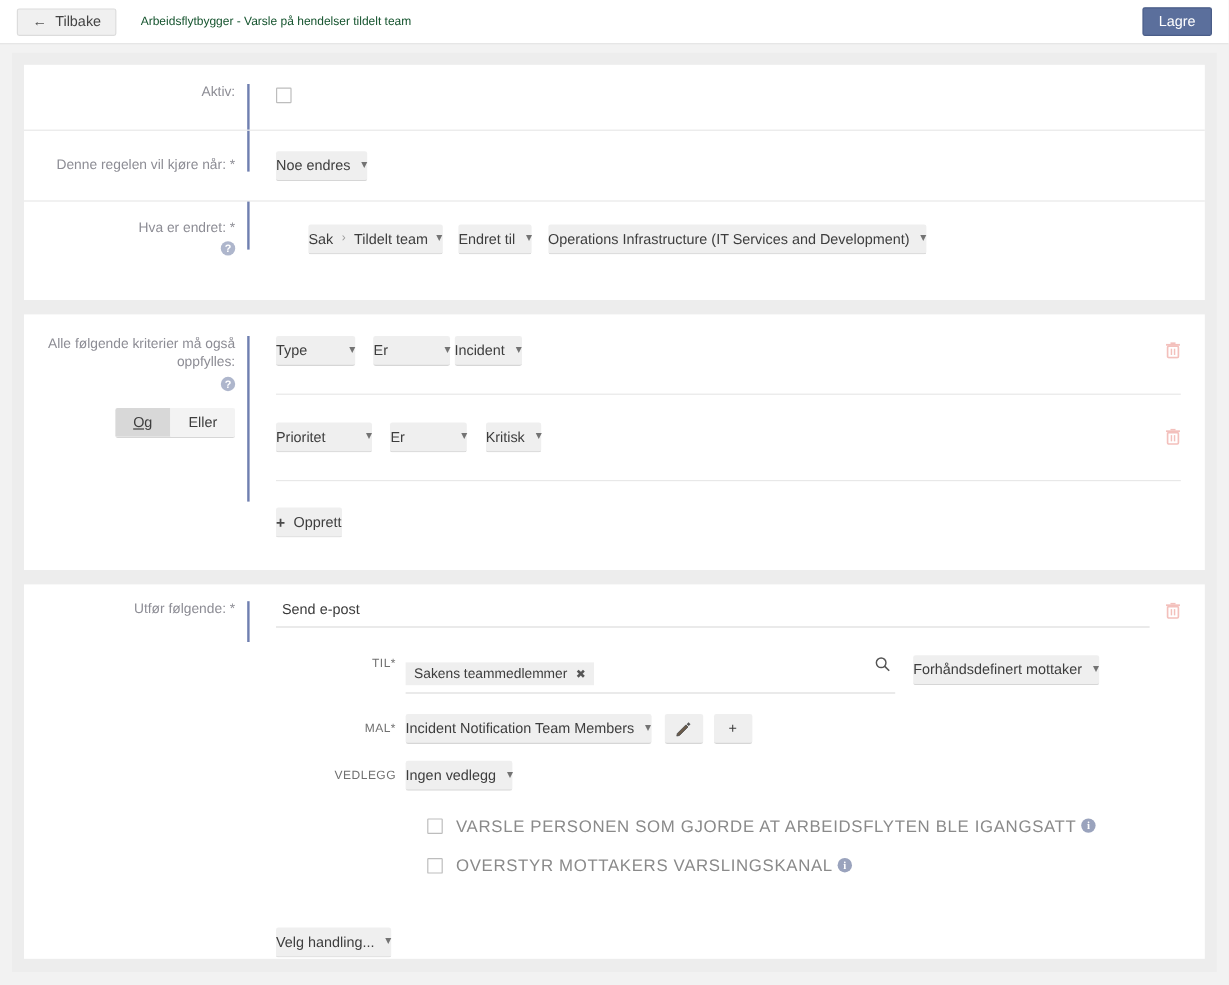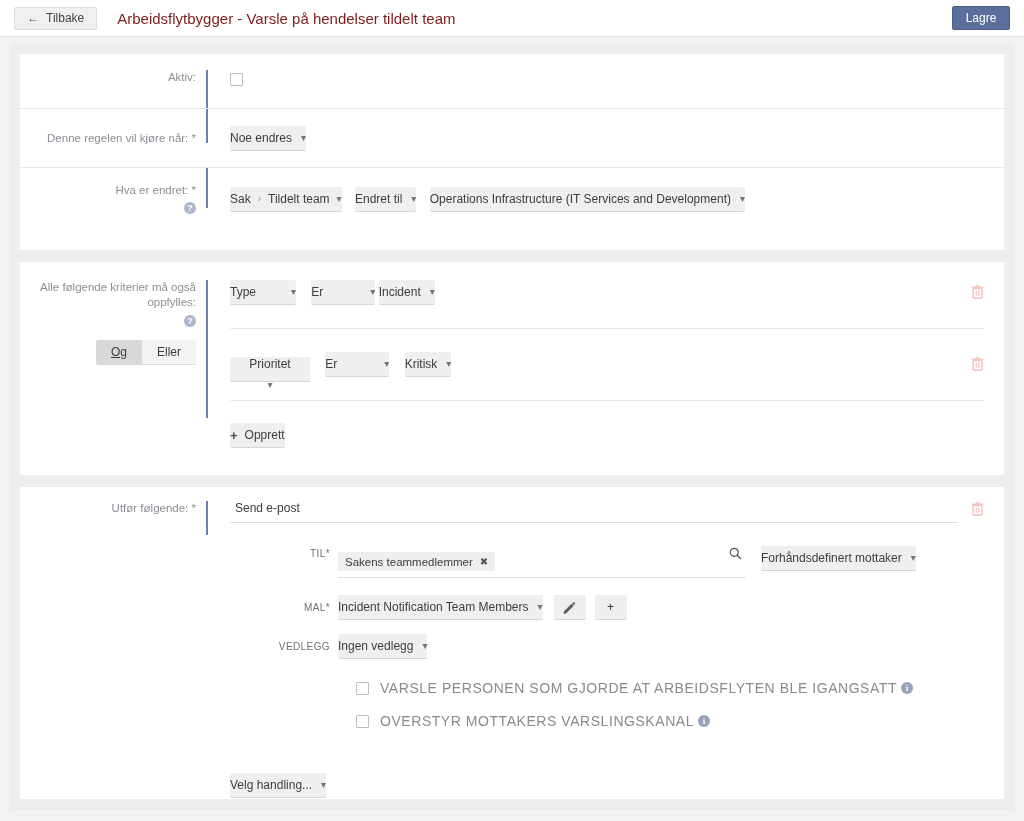--- a/index.html
+++ b/index.html
@@ -37,22 +37,22 @@
     height: 23px;
     padding: 0 12px;
     font-size: 12px;
     color: #444;
     cursor: pointer;
     box-sizing: border-box;
   }
   .back-btn .arrow { font-size: 12px; line-height: 1; color: #555; }
   .page-title {
     margin-left: 20px;
-    font-size: 15px;
-    color: #7f1d1d;
+    font-size: 10px;
+    color: #14532d;
   }
   .save-btn {
     position: absolute;
     right: 14px;
     top: 6px;
     background: #5b6f9c;
     color: #ffffff;
     border: 1px solid #4a5d88;
     border-radius: 2px;
     height: 24px;
@@ -315,21 +315,21 @@
         <div>
           <span>Hva er endret:</span>
           <span class="req">*</span>
         </div>
         <div style="margin-top:3px;">
           <span class="help-icon">?</span>
         </div>
       </div>
       <div class="bar" style="height:40px;"></div>
       <div class="field-col">
-        <button class="pill" style="gap:7px;">
+        <button class="pill" style="gap:7px;margin-left:27px;">
           <span>Sak</span>
           <span class="sep">›</span>
           <span>Tildelt team</span>
           <span class="caret">▾</span>
         </button>
         <button class="pill" style="margin-left:10px;">
           <span>Endret til</span>
           <span class="caret">▾</span>
         </button>
         <button class="pill" style="margin-left:10px;">
@@ -381,21 +381,21 @@
                 <rect x="4.6" y="5.6" width="1.2" height="5.2" fill="#f3c0bc"></rect>
                 <rect x="7.2" y="5.6" width="1.2" height="5.2" fill="#f3c0bc"></rect>
               </svg>
           </span>
         </div>
 
         <hr class="hr-light" style="margin:22px 20px 0 0;">
 
         
         <div style="height:26px;margin-top:23px;">
-          <button class="pill" style="width:80px;justify-content:space-between;flex-direction:column;">
+          <button class="pill" style="width:80px;justify-content:space-between;">
             <span>Prioritet</span>
             <span class="caret">▾</span>
           </button>
           <button class="pill" style="margin-left:12px;width:64px;justify-content:space-between;">
             <span>Er</span>
             <span class="caret">▾</span>
           </button>
           <button class="pill" style="margin-left:12px;">
             <span>Kritisk</span>
             <span class="caret">▾</span>

